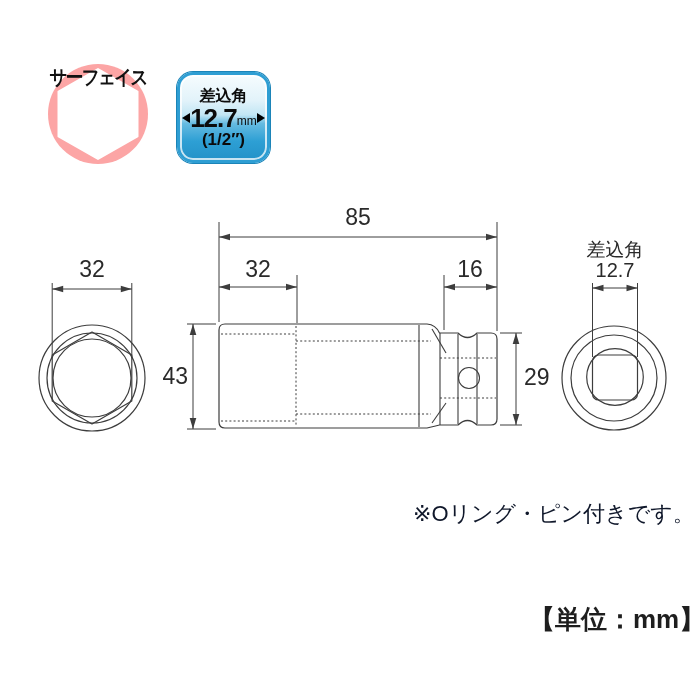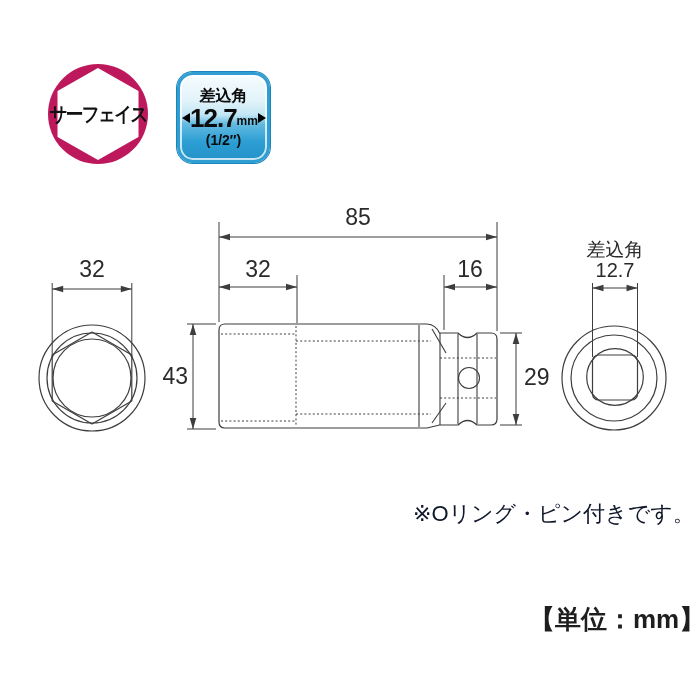--- a/index.html
+++ b/index.html
@@ -1,42 +1,42 @@
 <!DOCTYPE html>
 <html><head>
 <meta charset="utf-8">
 <style>
   html,body{margin:0;padding:0;}
   body{width:700px;height:700px;background:#ffffff;position:relative;overflow:hidden;
        font-family:"Liberation Sans","DejaVu Sans",sans-serif;}
   .abs{position:absolute;}
 
   
-  .logo{left:48px;top:64px;width:100px;height:100px;border-radius:50%;background:#be185d;
-        display:flex;align-items:center;justify-content:center;}
+  .logo{left:48px;top:64px;width:100px;height:100px;border-radius:50%;background:#fca5a5;
+        display:flex;align-items:flex-start;justify-content:center;}
   .logo svg{position:absolute;left:0;top:0;}
   .logo-text{position:relative;color:#111;font-weight:bold;font-size:20px;letter-spacing:-2px;
              white-space:nowrap;transform:scaleX(.88);}
 
   
   .badge{left:177px;top:72px;width:93px;height:91px;border-radius:16px;
          border:3px solid #2e9ed3;box-shadow:0 0 0 1px #1b84b8, inset 0 0 0 2px rgba(255,255,255,.75);
          box-sizing:border-box;
          background:linear-gradient(180deg,#f6fcfe 0%,#e2f3fa 30%,#c2e6f4 47%,#66bbe1 57%,#2d9fd4 78%,#2392c8 100%);
          display:flex;flex-direction:column;align-items:center;justify-content:center;color:#0b0b0b;}
   .badge-title{font-size:16px;font-weight:bold;line-height:18px;margin-top:1px;}
   .badge-mid{display:flex;align-items:center;justify-content:space-between;width:100%;
              padding:0 2px;box-sizing:border-box;line-height:26px;}
   .badge-val{font-size:26px;font-weight:bold;letter-spacing:-1px;}
-  .badge-unit{font-size:12px;font-weight:bold;align-self:flex-end;line-height:20px;}
+  .badge-unit{font-size:12px;font-weight:normal;align-self:flex-end;line-height:20px;}
   .tri-l{width:0;height:0;border-top:5px solid transparent;border-bottom:5px solid transparent;
          border-right:8px solid #000;}
   .tri-r{width:0;height:0;border-top:5px solid transparent;border-bottom:5px solid transparent;
          border-left:8px solid #000;}
-  .badge-inch{font-size:14px;font-weight:bold;line-height:18px;}
+  .badge-inch{font-size:17px;font-weight:bold;line-height:18px;}
 
   
   .note{left:413px;top:499px;font-size:22px;color:#0f172a;white-space:nowrap;}
   .unit{left:505px;top:602px;font-size:26px;color:#1e1e1e;font-weight:bold;white-space:nowrap;margin-left:24px;}
 
   svg text{fill:#2a2a2a;font-family:"Liberation Sans","DejaVu Sans",sans-serif;}
   .dimtxt{font-size:23px;}
   .dimtxt-s{font-size:19px;}
 </style>
 </head>

